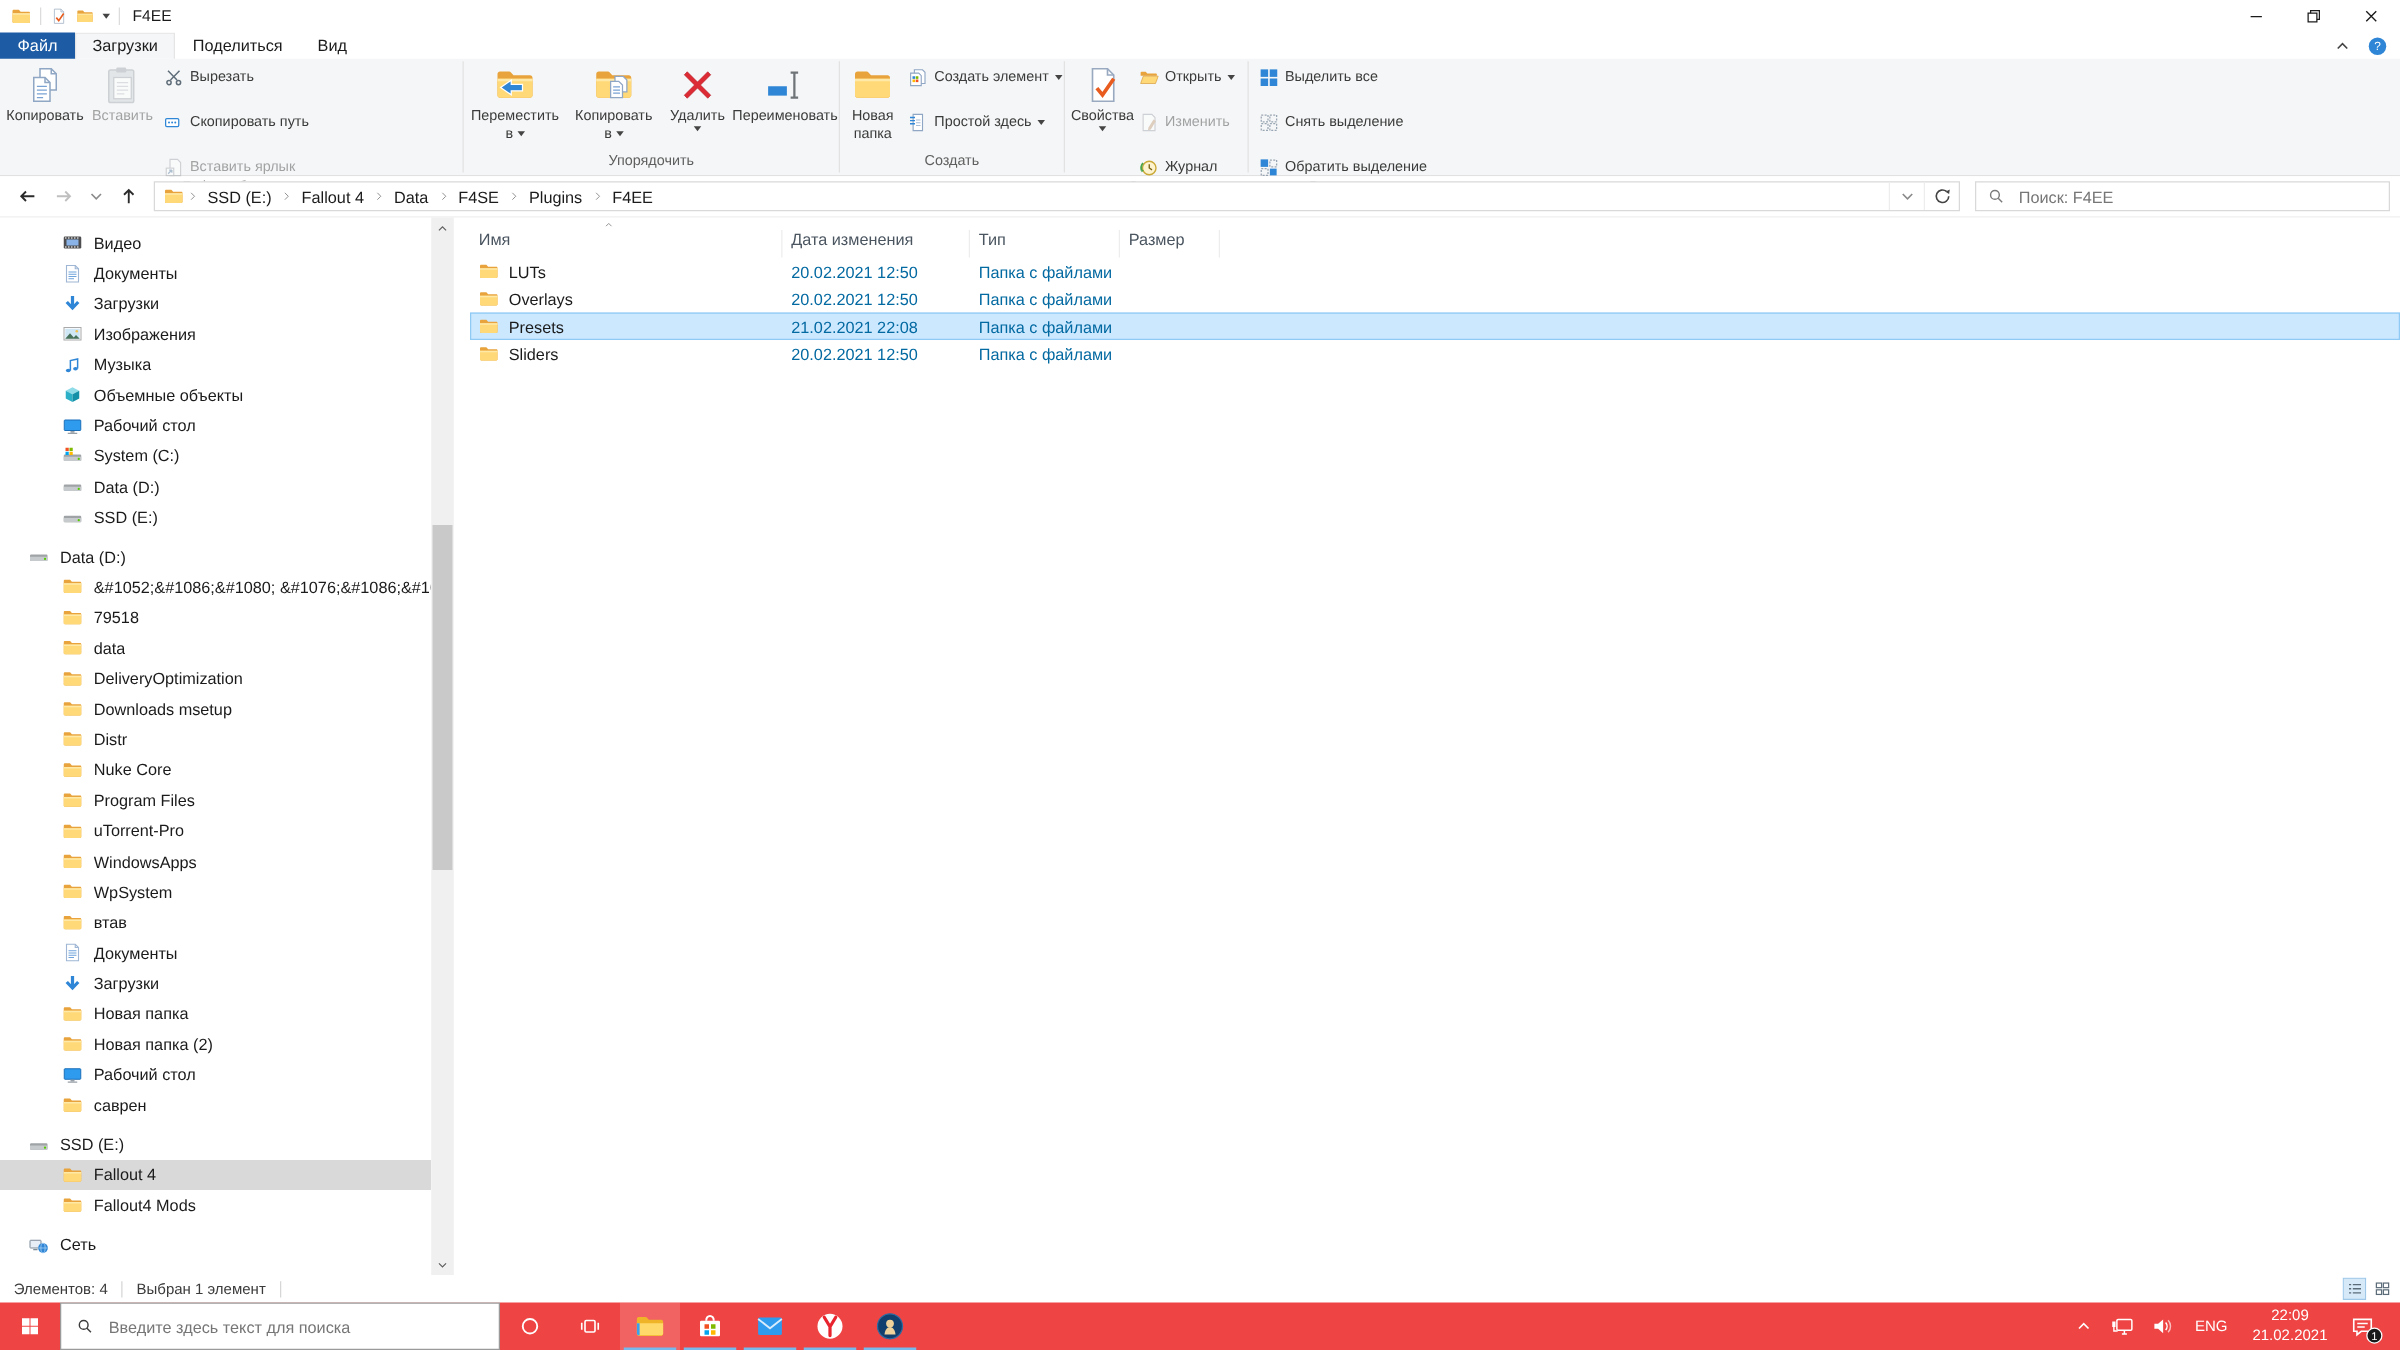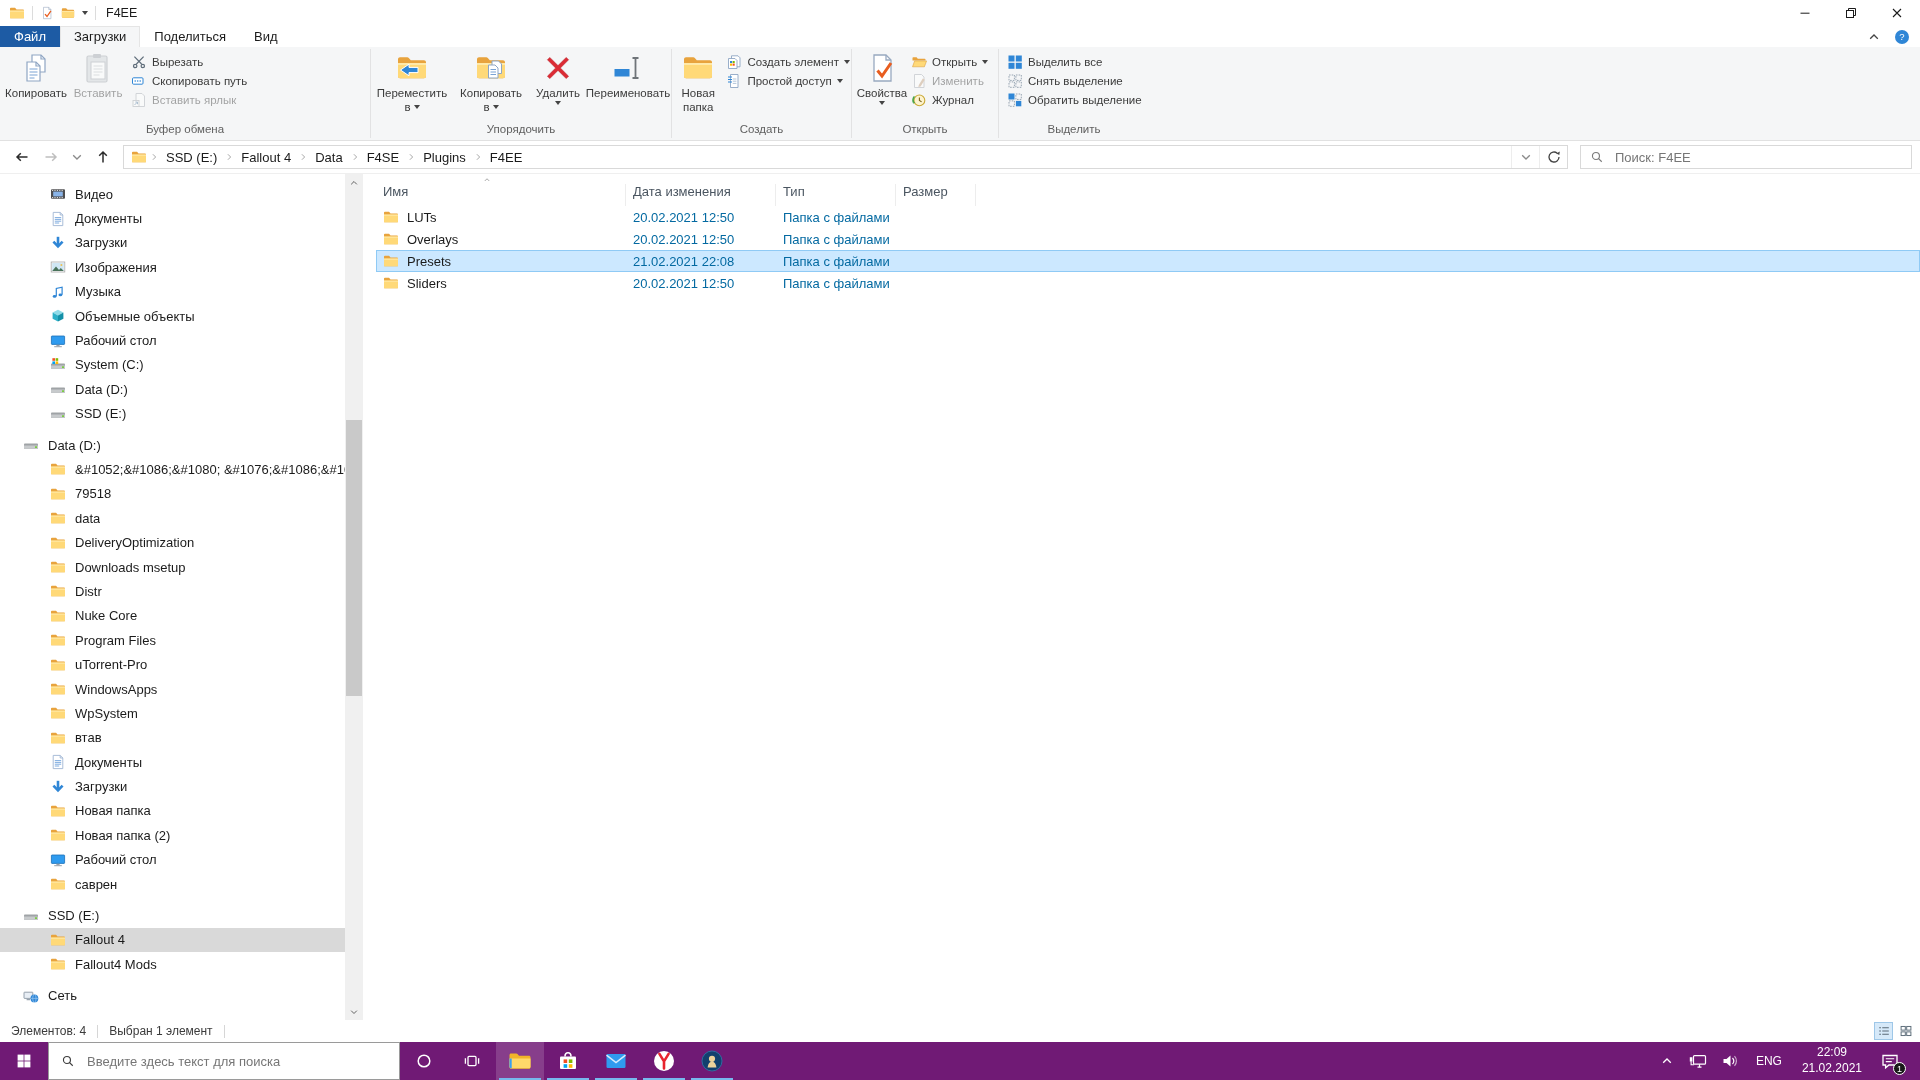--- a/index.html
+++ b/index.html
@@ -29,21 +29,21 @@
 
   
   .ribbon{height:94px;background:#f5f6f7;border-bottom:1px solid #e1e1e1;display:flex;box-sizing:border-box;}
   .rgroup{display:flex;flex-direction:column;box-sizing:border-box;}
   .rcontent{display:flex;flex:1;align-items:stretch;padding:1px 1px 0 1px;}
   .rlabel{height:19px;text-align:center;font-size:11.5px;color:#5f5f5f;line-height:16px;}
   .rsep{width:1px;background:#e2e2e3;margin:2px 0;}
   .bigbtn{display:flex;flex-direction:column;align-items:center;padding-top:4px;font-size:11.5px;color:#3b3b3b;text-align:center;line-height:1.18;}
   .bigbtn .bicon{margin-bottom:3px;}
   .bigbtn .l2{display:flex;align-items:center;gap:3px;justify-content:center;}
-  .smallstack{display:flex;flex-direction:column;padding-top:5px;gap:2px;}
+  .smallstack{display:flex;flex-direction:column;padding-top:5px;gap:19px;}
   .sbtn{display:flex;align-items:center;gap:5px;font-size:11.5px;color:#3b3b3b;height:17px;white-space:nowrap;}
   .disabled{opacity:.45;filter:grayscale(55%);}
 
   
   .navrow{height:33px;display:flex;align-items:center;background:#fff;border-bottom:1px solid #efefef;padding:0 8px;gap:3px;box-sizing:border-box;}
   .navbtn{width:27px;height:24px;display:flex;align-items:center;justify-content:center;}
   .addresswrap{flex:1;display:flex;height:24px;border:1px solid #d9d9d9;box-sizing:border-box;align-items:stretch;background:#fff;margin-left:4px;}
   .addressbox{flex:1;display:flex;align-items:center;padding-left:7px;font-size:13px;gap:2px;}
   .crumb{padding:0 5px;white-space:nowrap;}
   .bchev{width:10px;height:10px;color:#8a8a8a;}
@@ -79,21 +79,21 @@
   .frow.selected{background:#cce8ff;outline:1px solid #8fcaf5;outline-offset:-1px;}
 
   
   .statusbar{height:22px;display:flex;align-items:center;font-size:12px;color:#3b3b3b;padding-left:11px;gap:11px;position:relative;}
   .sdiv{width:1px;height:13px;background:#d6d6d6;}
   .status-icons{position:absolute;right:5px;top:2px;display:flex;gap:3px;}
   .vicon{width:19px;height:18px;display:flex;align-items:center;justify-content:center;color:#5b6b78;}
   .vicon.active{background:#d6e9f9;box-shadow:inset 0 0 0 1px #9ec7e8;}
 
   
-  .taskbar{height:38px;background:#701a75;display:flex;align-items:stretch;color:#fff;}
+  .taskbar{height:38px;background:#ef4444;display:flex;align-items:stretch;color:#fff;}
   .tbtn{width:48px;display:flex;align-items:center;justify-content:center;position:relative;flex:0 0 48px;}
   .tsearch{width:352px;background:#fff;display:flex;align-items:center;gap:10px;padding:0 12px;box-sizing:border-box;flex:0 0 352px;border:1px solid #9a9a9a;}
   .tsearch input{border:none;outline:none;font-size:13px;color:#5a5a5a;flex:1;font-family:inherit;background:transparent;}
   .app.running::after{content:"";position:absolute;left:3px;right:3px;bottom:0;height:2px;background:#76b9ed;}
   .app.active{background:rgba(255,255,255,.16);}
   .tray{margin-left:auto;display:flex;align-items:center;}
   .trayitem{display:flex;align-items:center;justify-content:center;height:100%;padding:0 7px;}
   .lang{font-size:12px;padding:0 10px;}
   .clock{display:flex;flex-direction:column;align-items:center;justify-content:center;font-size:12px;line-height:1.3;padding:0 10px;}
   .action{position:relative;padding:0 14px 0 8px;}
@@ -543,21 +543,21 @@
             <svg class="icon16">
                 <use href="#i-newitem"></use>
               </svg>
             <span>Создать элемент</span>
             <span class="caret-down"></span>
           </div>
           <div class="sbtn">
             <svg class="icon16">
                 <use href="#i-easy"></use>
               </svg>
-            <span>Простой доступ</span>
+            <span>Простой здесь</span>
             <span class="caret-down"></span>
           </div>
         </div>
       </div>
       <div class="rlabel">Создать</div>
     </div>
     <div class="rsep"></div>
 
     <div class="rgroup" style="width:146px">
       <div class="rcontent">

